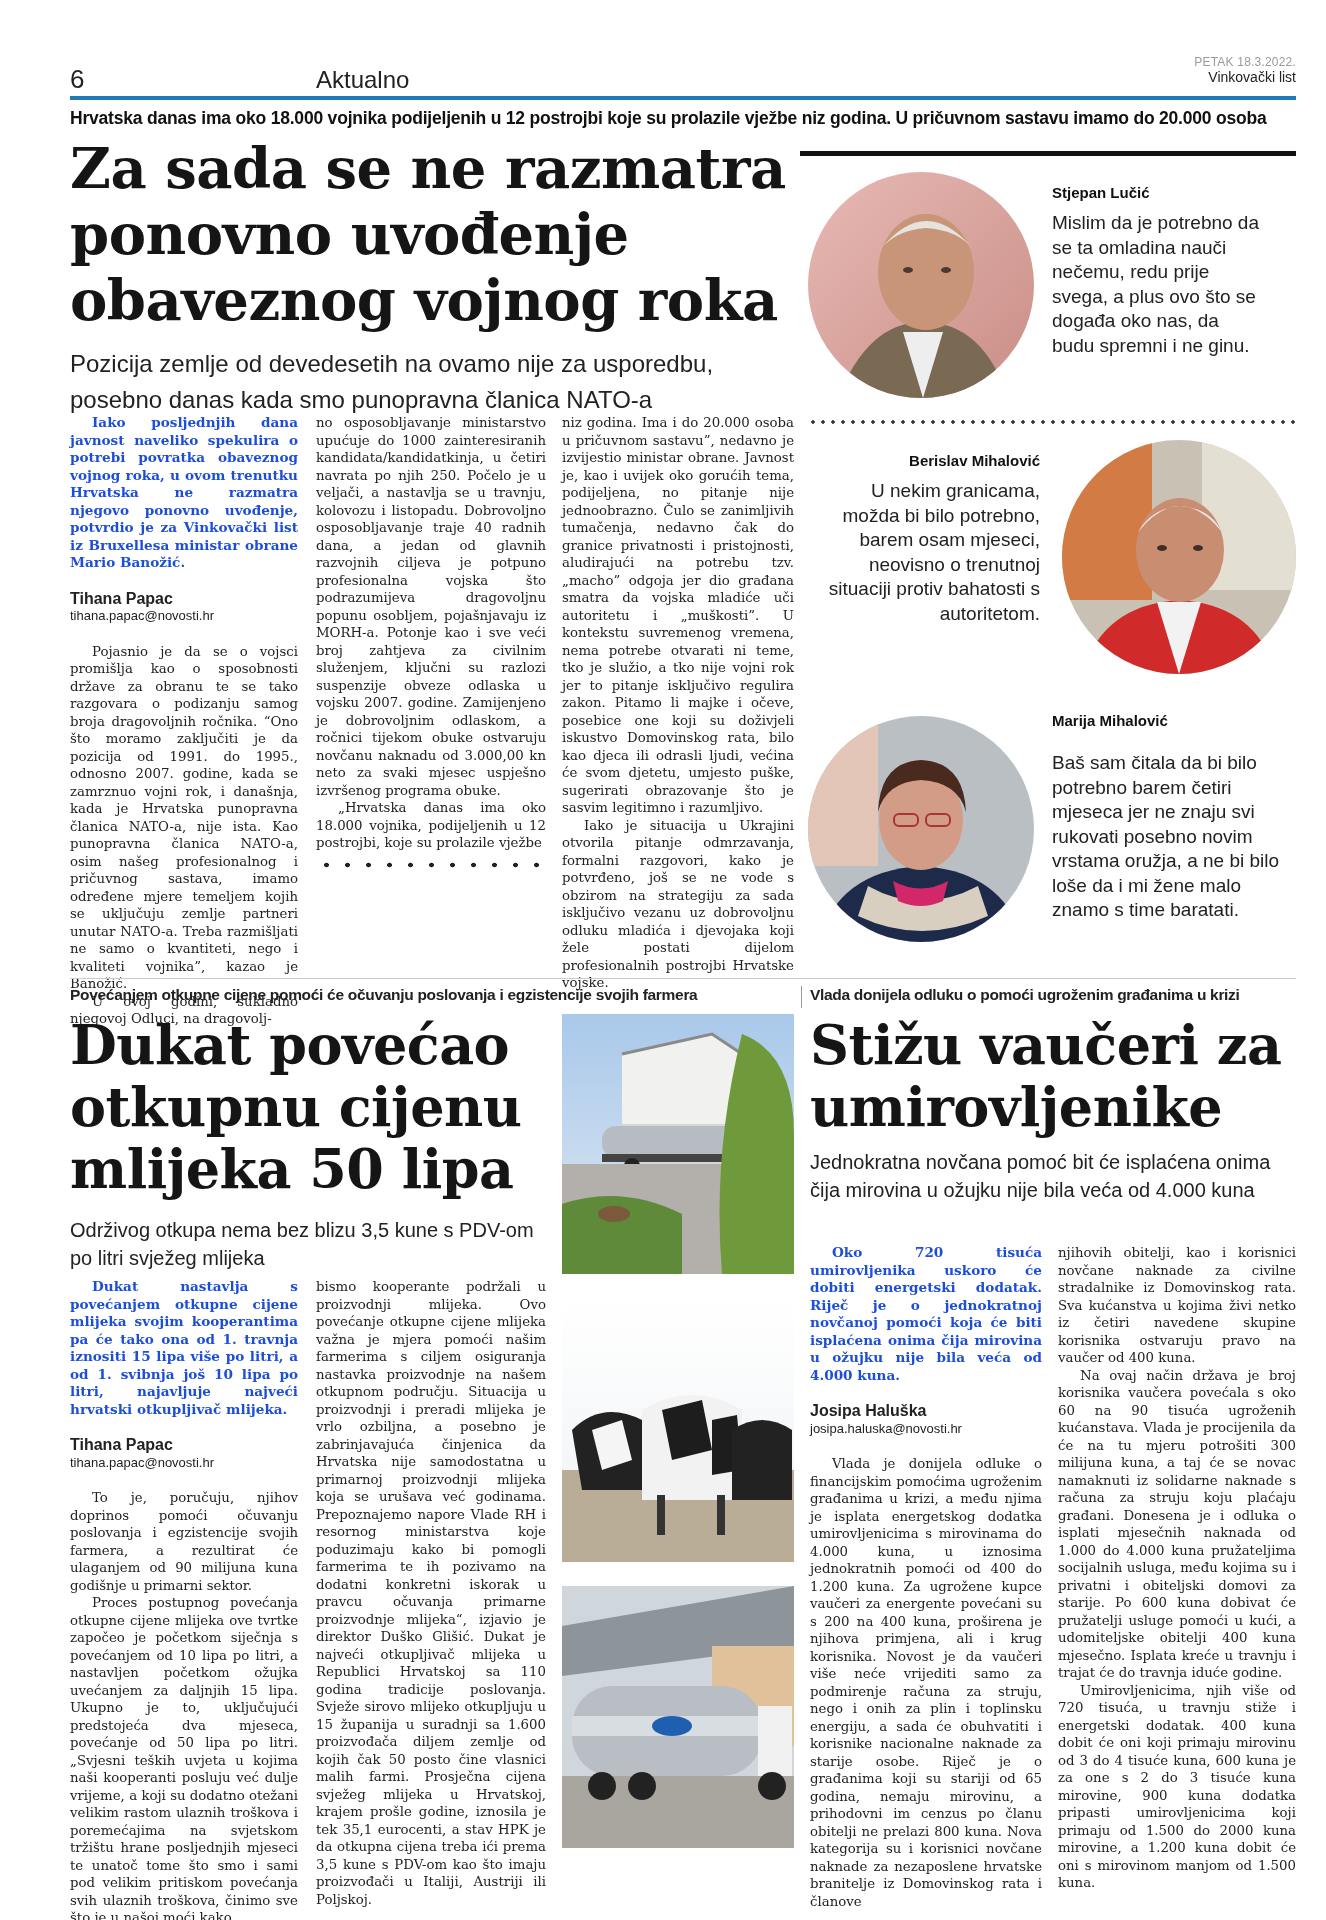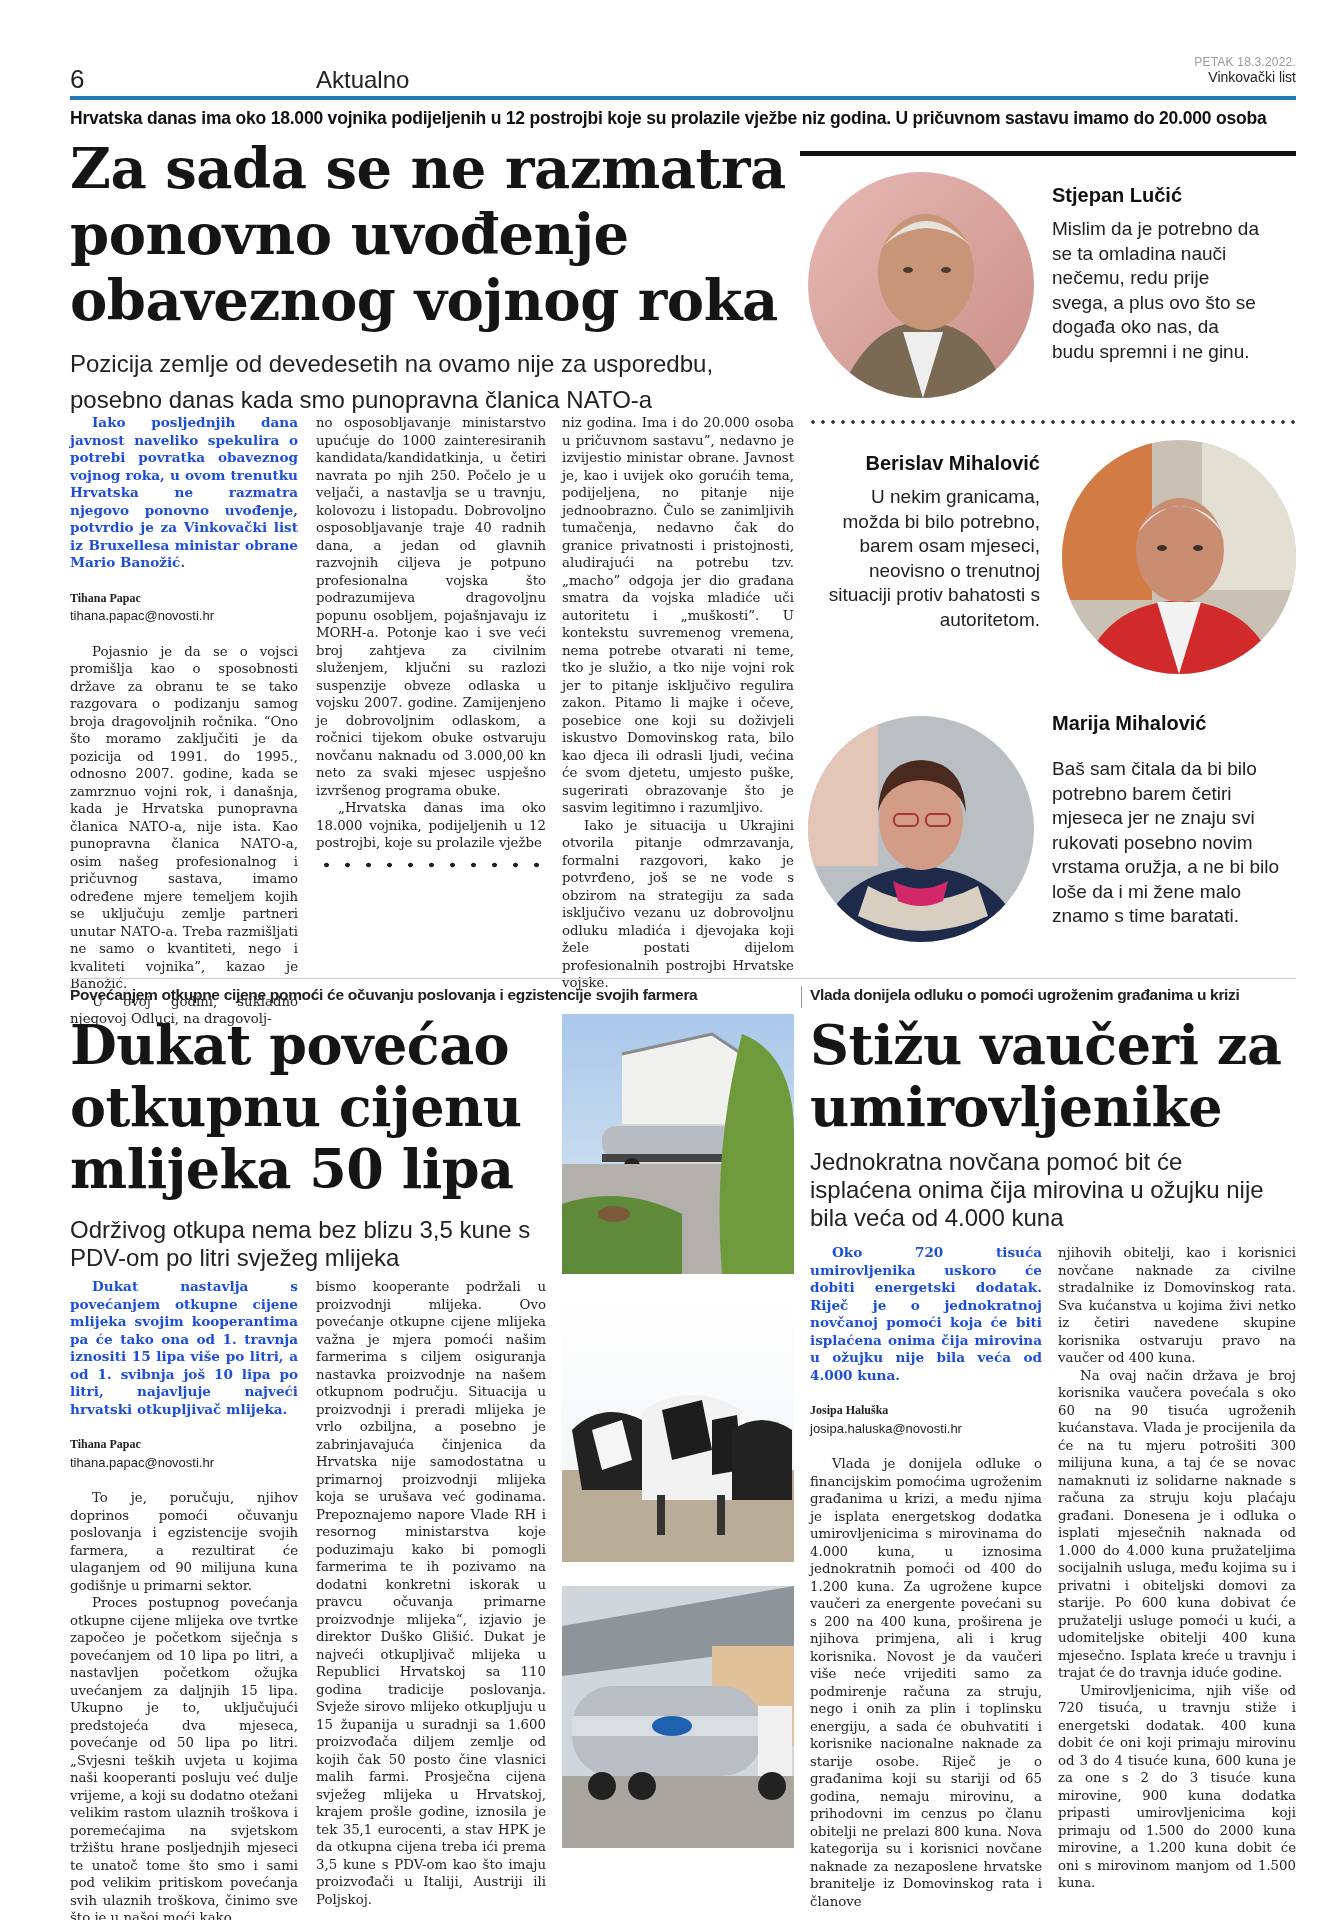--- a/index.html
+++ b/index.html
@@ -20,36 +20,36 @@
   
   .top-rule { left: 800px; top: 151px; width: 496px; height: 5px; background: #111; }
   .headline-1 { left: 70px; top: 135px; width: 740px; font-family: "DejaVu Serif", serif; font-weight: bold; font-size: 56px; line-height: 66px; letter-spacing: -0.5px; color: #151515; }
   .subhead-1 { left: 70px; top: 346px; width: 740px; font-family: "Liberation Sans", sans-serif; font-size: 24px; line-height: 36px; color: #222; }
 
   .col { font-family: "DejaVu Serif", serif; font-size: 13.3px; line-height: 17.5px; text-align: justify; color: #222; hyphens: manual; }
   .col p { text-indent: 22px; }
   .col p.noindent { text-indent: 0; }
   .lead { font-weight: bold; color: #1d4ed8; font-size: 13.6px; }
   .byline { margin-top: 18px; margin-bottom: 18px; font-family: "Liberation Sans", sans-serif; text-align: left; text-indent: 0; }
-  .byline .name { font-weight: bold; font-size: 12px; font-family: Liberation Serif, serif; }
+  .byline .name { font-weight: bold; font-size: 16px; }
   .byline .email { font-size: 13px; }
   .dots { height: 10px; background-image: radial-gradient(circle, #222 2.2px, transparent 2.6px); background-size: 21px 10px; background-repeat: repeat-x; background-position: 0 center; }
   .pullquote { font-family: "Liberation Sans", sans-serif; font-weight: bold; font-size: 18px; line-height: 23px; color: #111; text-align: left; margin-top: 12px; }
 
   
   .vox-dots-h { height: 8px; background-image: radial-gradient(circle, #333 1.5px, transparent 1.9px); background-size: 10px 8px; background-repeat: repeat-x; }
-  .vox-name { font-family: "Liberation Sans", sans-serif; font-weight: bold; font-size: 20px; color: #111; }
+  .vox-name { font-family: "Liberation Sans", sans-serif; font-weight: bold; font-size: 15px; color: #111; }
   .vox-text { font-family: "Liberation Sans", sans-serif; font-size: 19px; line-height: 24.5px; color: #222; }
   .portrait { border-radius: 50%; overflow: hidden; }
 
   
   .strap { font-family: "Liberation Sans", sans-serif; font-weight: bold; font-size: 15.5px; color: #222; white-space: nowrap; letter-spacing: -0.3px; }
   .v-divider { width: 1px; background: #999; }
   .headline-2 { font-family: "DejaVu Serif", serif; font-weight: bold; font-size: 54px; line-height: 62px; color: #151515; letter-spacing: -0.5px; }
-  .subhead-2 { font-family: "Liberation Sans", sans-serif; font-size: 24px; line-height: 28px; color: #222; }
+  .subhead-2 { font-family: "Liberation Sans", sans-serif; font-size: 20px; line-height: 28px; color: #222; }
   .photo { overflow: hidden; }
 </style>
 </head>
 <body>
 
 <div class="abs page-num">6</div>
 <div class="abs section-name">Aktualno</div>
 <div class="abs dateline">
   <div class="date">PETAK 18.3.2022.</div>
   <div class="paper">Vinkovački list</div>

